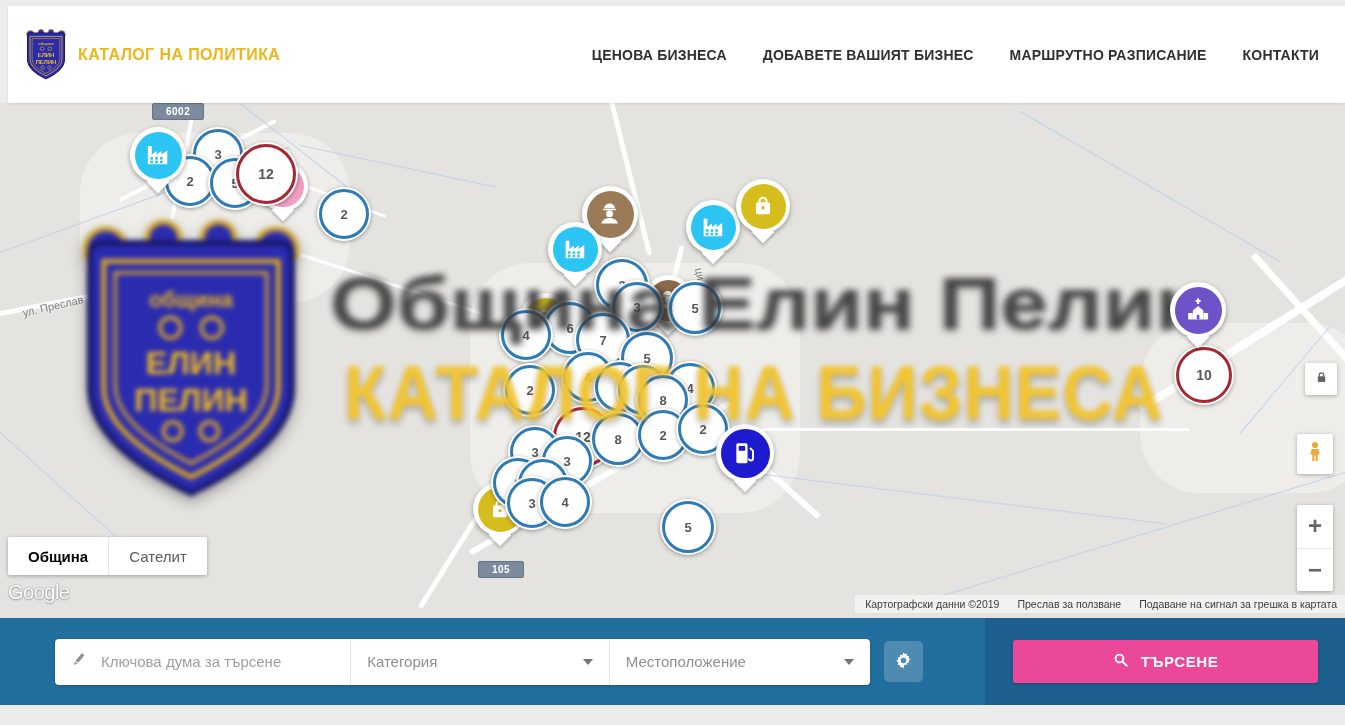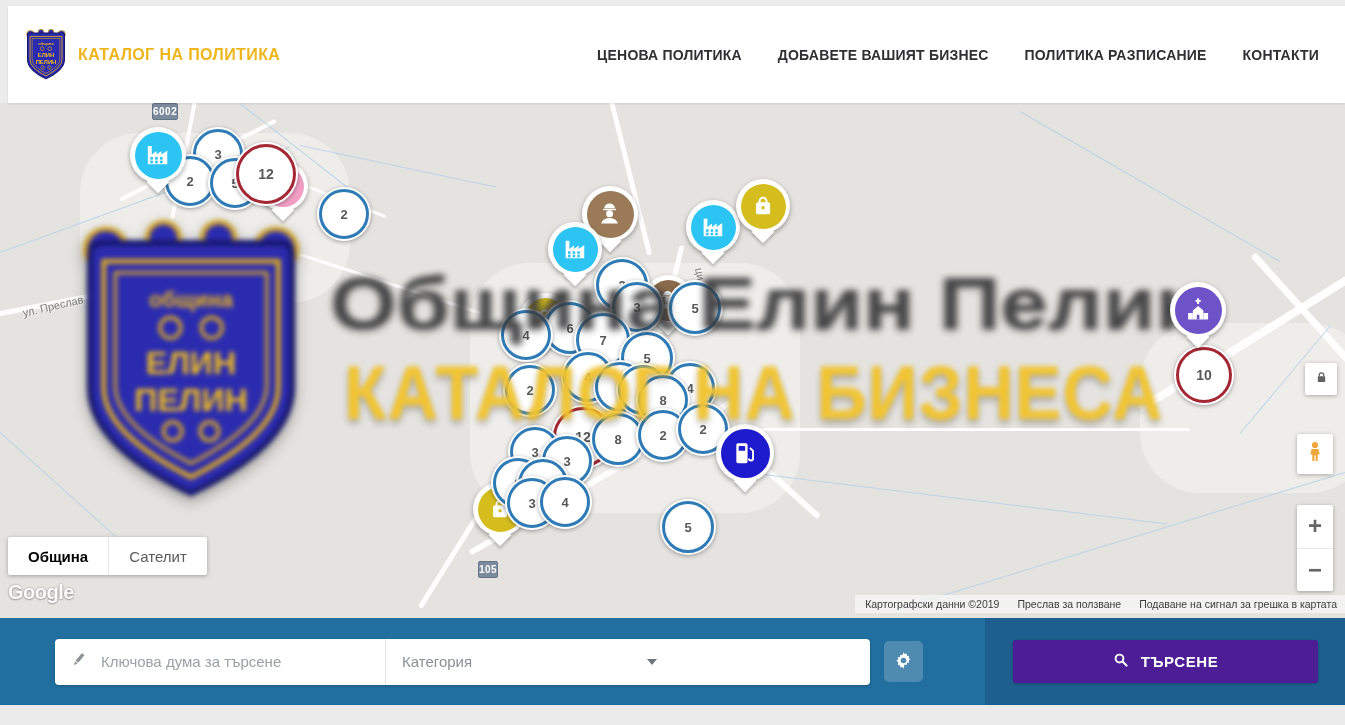--- a/index.html
+++ b/index.html
@@ -18,21 +18,21 @@
   .nav a{font-size:14px;font-weight:bold;color:#2f2f34;text-decoration:none;letter-spacing:.2px;cursor:pointer;}
 
   
   .map{position:absolute;left:0;top:103px;width:1345px;height:515px;background:#e5e3df;overflow:hidden;cursor:grab;}
   .road{position:absolute;background:#fff;border-radius:3px;transform-origin:left center;opacity:.95;}
   .blueline{position:absolute;height:1px;background:#b7d0e8;transform-origin:left center;opacity:.85;}
   .urban{position:absolute;background:rgba(255,255,255,.35);border-radius:60px;}
   .street-label{position:absolute;font-size:11px;color:#7e7e7e;white-space:nowrap;
                 text-shadow:1px 1px 0 #f3f2ef,-1px -1px 0 #f3f2ef;z-index:2;}
   .road-badge{position:absolute;background:#7b8b9d;color:#fff;font-size:10px;font-weight:bold;
-              padding:2px 0;border-radius:2px;border:1px solid #647587;z-index:2;letter-spacing:.5px;}
+              padding:2px 13px;border-radius:2px;border:1px solid #647587;z-index:2;letter-spacing:.5px;}
 
   
   .cluster{position:absolute;background:#fff;border-radius:50%;z-index:5;
            box-shadow:0 1px 4px rgba(0,0,0,.35);display:flex;align-items:center;justify-content:center;cursor:pointer;}
   .cluster-ring{width:calc(100% - 10px);height:calc(100% - 10px);border-radius:50%;border:3px solid #2f7bb5;
                 background:#fff;display:flex;align-items:center;justify-content:center;
                 font-weight:bold;font-size:13px;color:#585858;}
   .pin{position:absolute;background:#fff;border-radius:50%;box-shadow:0 2px 5px rgba(0,0,0,.35);
        display:flex;align-items:center;justify-content:center;cursor:pointer;}
   .pin-tail{position:absolute;left:50%;bottom:-7px;width:16px;height:16px;background:#fff;
@@ -49,21 +49,21 @@
   .wm-sub{left:344px;top:246px;font-size:76px;font-weight:bold;color:#f2c42e;opacity:.97;
           filter:blur(2.6px);white-space:nowrap;letter-spacing:1px;transform:scaleX(.92);
           transform-origin:left top;text-shadow:0 4px 7px rgba(0,0,0,.3);}
 
   
   .maptype{position:absolute;left:8px;top:434px;display:flex;background:#fff;border-radius:2px;
            box-shadow:0 1px 4px rgba(0,0,0,.3);z-index:12;height:38px;}
   .maptype div{padding:0 20px;display:flex;align-items:center;font-size:15px;cursor:pointer;}
   .maptype .active{font-weight:bold;color:#000;}
   .maptype .inactive{color:#5b5b5b;border-left:1px solid #e6e6e6;}
-  .google-logo{position:absolute;left:8px;top:478px;z-index:12;font-size:20px;font-weight:bold;color:#fff;
+  .google-logo{position:absolute;left:8px;top:478px;z-index:12;font-size:20px;font-weight:normal;color:#fff;
                letter-spacing:-.5px;opacity:.92;cursor:pointer;
                text-shadow:0 0 2px rgba(0,0,0,.45),0 1px 2px rgba(0,0,0,.25);}
   .attribution{position:absolute;right:0;top:492px;z-index:12;background:rgba(245,245,245,.8);
                display:flex;gap:18px;padding:3px 8px 3px 10px;font-size:10.5px;color:#3c3c3c;align-items:center;}
   .attribution a{color:#3c3c3c;text-decoration:none;cursor:pointer;}
   .ctl{position:absolute;background:#fff;box-shadow:0 1px 4px rgba(0,0,0,.3);border-radius:2px;z-index:12;
        display:flex;align-items:center;justify-content:center;cursor:pointer;}
   .ctl-lock{left:1305px;top:260px;width:32px;height:32px;}
   .ctl-pegman{left:1297px;top:331px;width:36px;height:40px;}
   .zoombox{position:absolute;left:1297px;top:402px;width:36px;height:86px;background:#fff;border-radius:2px;
@@ -79,21 +79,21 @@
   .ig-keyword{display:flex;align-items:center;width:302px;padding:0 14px;gap:11px;}
   .ig-keyword input{border:none;outline:none;flex:1;font-size:15px;color:#555;font-family:"Liberation Sans",sans-serif;min-width:0;}
   .ig-keyword input::placeholder{color:#9aa0a6;}
   .ig-select{width:255px;border-left:1px solid #e3e3e3;display:flex;align-items:center;
              padding:0 16px;color:#8a9096;font-size:15px;cursor:pointer;}
   .caret{margin-left:auto;width:0;height:0;border-left:5px solid transparent;border-right:5px solid transparent;
          border-top:6px solid #6f7579;}
   .gear-btn{margin-left:14px;width:39px;height:41px;background:#4f8ab0;border:none;border-radius:5px;
             display:flex;align-items:center;justify-content:center;cursor:pointer;}
   .sb-right{width:360px;background:#1d608f;display:flex;align-items:center;justify-content:center;}
-  .search-btn{width:305px;height:43px;background:#4c1d95;border:none;border-radius:3px;color:#fff;
+  .search-btn{width:305px;height:43px;background:#ec4899;border:none;border-radius:3px;color:#fff;
               font-size:15px;font-weight:bold;letter-spacing:.6px;display:flex;align-items:center;
               justify-content:center;gap:11px;cursor:pointer;box-shadow:0 1px 3px rgba(0,0,0,.25);
               font-family:"Liberation Sans",sans-serif;}
 </style>
 </head>
 <body>
 
 <div class="page">
 
   <div class="header">
@@ -113,23 +113,23 @@
   <text x="50" y="70" text-anchor="middle" font-size="14" font-weight="bold" fill="#f0bd1f" font-family="Liberation Sans,sans-serif">ЕЛИН</text>
   <text x="50" y="86" text-anchor="middle" font-size="14" font-weight="bold" fill="#f0bd1f" font-family="Liberation Sans,sans-serif">ПЕЛИН</text>
   <circle cx="42" cy="95" r="4" fill="none" stroke="#e3af1c" stroke-width="1.5"></circle>
   <circle cx="58" cy="95" r="4" fill="none" stroke="#e3af1c" stroke-width="1.5"></circle>
 </svg></div>
       <div class="logo-text">
         <div class="logo-sub">КАТАЛОГ НА ПОЛИТИКА</div>
       </div>
     </div>
     <nav class="nav">
-      <a>ЦЕНОВА ПОЛИТИКА</a>
+      <a>ЦЕНОВА БИЗНЕСА</a>
       <a>ДОБАВЕТЕ ВАШИЯТ БИЗНЕС</a>
-      <a>ПОЛИТИКА РАЗПИСАНИЕ</a>
+      <a>МАРШРУТНО РАЗПИСАНИЕ</a>
       <a>КОНТАКТИ</a>
     </nav>
   </div>
 
   <div class="map">
 
     <div class="urban" style="left:80px;top:30px;width:270px;height:170px;"></div>
     <div class="urban" style="left:470px;top:160px;width:330px;height:250px;"></div>
     <div class="urban" style="left:1140px;top:220px;width:230px;height:170px;"></div>
 
@@ -508,20 +508,24 @@
                   <path d="M10 16.5h4.4L12.2 21z"></path>
                 </g>
               </svg>
           </span>
           <input value="" placeholder="Ключова дума за търсене" style="">
         </div>
         <div class="ig-select">
           <span>Категория</span>
           <span class="caret"></span>
         </div>
+        <div class="ig-select" style="width:258px;">
+          <span>Местоположение</span>
+          <span class="caret"></span>
+        </div>
       </div>
       <button class="gear-btn">
         <span>
           <svg viewBox="0 0 24 24" width="21" height="21">
               <path fill="#fff" d="M12 2.5l1.2 2.2 2.4-.6.4 2.5 2.5.4-.6 2.4 2.2 1.2-2.2 1.2.6 2.4-2.5.4-.4 2.5-2.4-.6L12 21.5l-1.2-2.2-2.4.6-.4-2.5-2.5-.4.6-2.4L3.9 12l2.2-1.2-.6-2.4 2.5-.4.4-2.5 2.4.6z"></path>
               <circle cx="12" cy="12" r="3.2" fill="#4f8ab0"></circle>
             </svg>
         </span>
       </button>
     </div>

